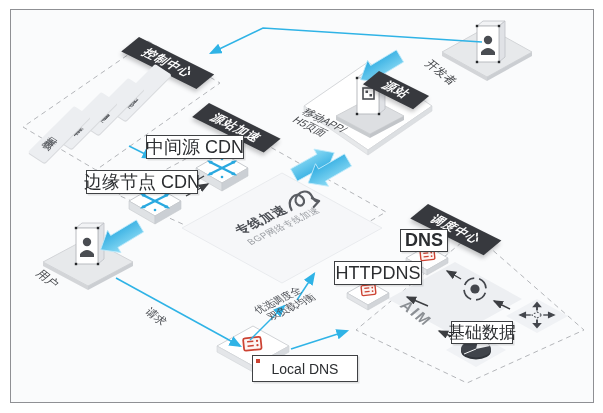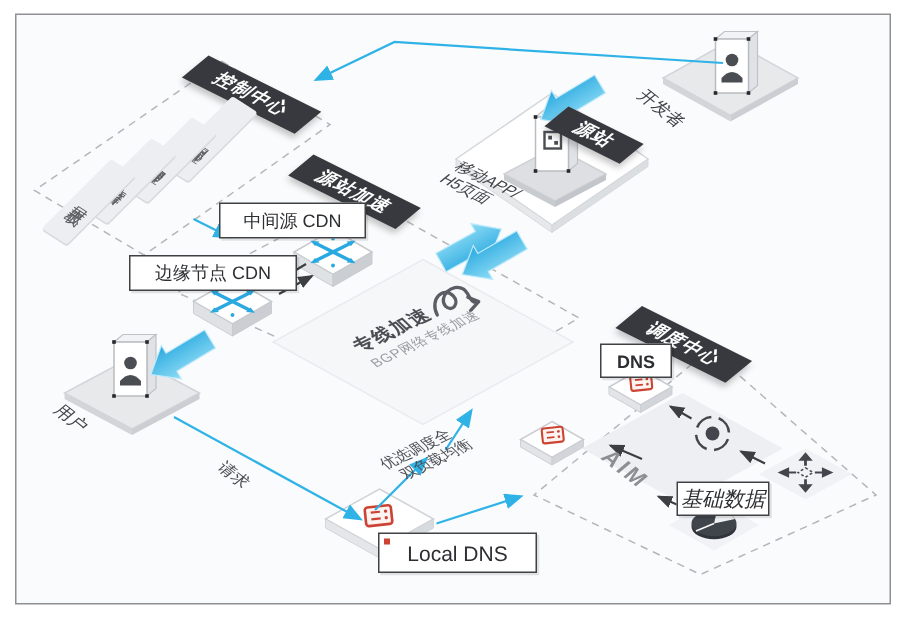--- a/index.html
+++ b/index.html
@@ -4,21 +4,21 @@
 <style>
   html,body{margin:0;padding:0;background:#fff;font-family:"Liberation Sans",sans-serif;}
   #stage{position:relative;width:603px;height:413px;background:#ffffff;overflow:hidden;}
   #panel{position:absolute;left:10px;top:9px;width:582px;height:392px;background:#fafbfc;border:1px solid #8f9094;}
   svg{position:absolute;left:0;top:0;}
   .banner{position:absolute;display:flex;align-items:center;justify-content:center;
     background:#37393e;color:#fff;font-size:12px;font-weight:600;letter-spacing:1px;
     transform:rotate(26.5deg) skewX(-24deg);transform-origin:left top;
     box-shadow:2px 3px 4px rgba(50,50,55,.28);white-space:nowrap;}
   .labelbox{position:absolute;display:flex;align-items:center;justify-content:center;
-    background:#ffffff;border:1px solid #3f4144;color:#2c2e31;font-size:12px;
+    background:#ffffff;border:1px solid #3f4144;color:#2c2e31;font-size:18px;
     box-shadow:1.5px 1.5px 0 rgba(0,0,0,.10);white-space:nowrap;}
   .plank{position:absolute;width:20px;height:64px;background:#eceef1;border-radius:2px;
     box-shadow:1px 1px 0 #d8dadd;display:flex;align-items:center;justify-content:center;
     writing-mode:vertical-rl;text-orientation:upright;font-size:10.5px;color:#5c5f64;
     transform:rotate(33deg) skewX(-12deg);transform-origin:left top;letter-spacing:1px;}
   .iso-r{position:absolute;transform:rotate(26.5deg) skewX(-24deg);transform-origin:left top;white-space:nowrap;}
   .iso-steep{position:absolute;transform:rotate(38deg) skewX(-12deg);transform-origin:left top;white-space:nowrap;}
   .iso-l{position:absolute;transform:rotate(-26deg) skewX(20deg);transform-origin:left top;white-space:nowrap;}
   .small-label{font-size:11.5px;color:#3f4145;}
   .accel-title{font-size:12.5px;font-weight:700;color:#4b4e54;letter-spacing:1px;}
@@ -228,21 +228,22 @@
   <div class="banner" style="left:428px;top:204px;width:82px;height:21px;">调度中心</div>
 
   <div class="plank" style="left:155px;top:64px;">配置管理</div>
   <div class="plank" style="left:128px;top:78px;">内容管理</div>
   <div class="plank" style="left:101px;top:92px;">监控告警</div>
   <div class="plank" style="left:74px;top:106px;">日志下载</div>
 
   <div class="labelbox" style="left:146px;top:135px;width:96px;height:22px;">中间源 CDN</div>
   <div class="labelbox" style="left:86px;top:170px;width:110px;height:22px;">边缘节点 CDN</div>
   <div class="labelbox" style="left:400px;top:229px;width:46px;height:21px;font-weight:bold;">DNS</div>
-  <div class="labelbox" style="left:451px;top:321px;width:60px;height:21px;font-size:14px;font-style:italic;">基础数据</div>
+  <div class="labelbox" style="left:334px;top:261px;width:86px;height:22px;">HTTPDNS</div>
+  <div class="labelbox" style="left:451px;top:321px;width:60px;height:21px;font-size:17px;">基础数据</div>
   <div class="labelbox localdns" style="left:206px;top:355px;width:104px;height:25px;">
     <span class="reddot"></span>
     <span>Local DNS</span>
   </div>
 
   <div class="iso-steep small-label" style="left:433px;top:57px;">开发者</div>
   <div class="iso-steep small-label" style="left:44px;top:267px;">用户</div>
   <div class="iso-steep" style="left:153px;top:305px;font-size:11px;color:#4a4d52;">请求</div>
 
   <div class="iso-r" style="left:310px;top:106px;">

